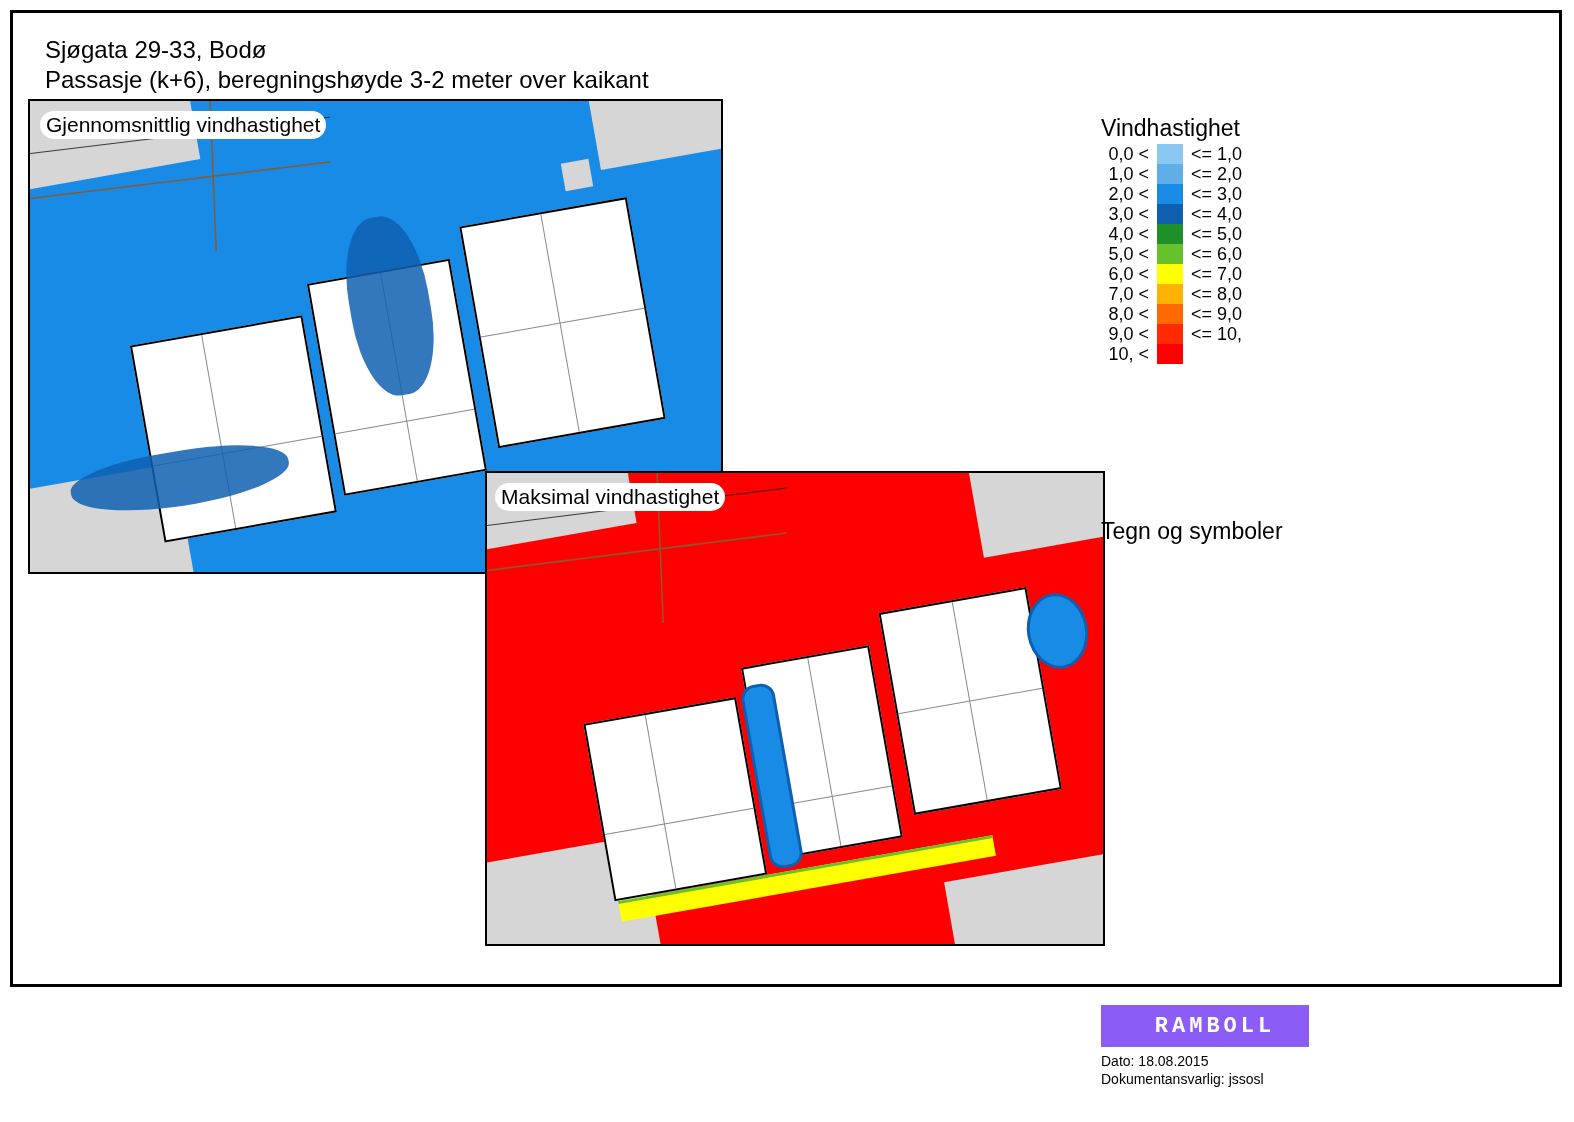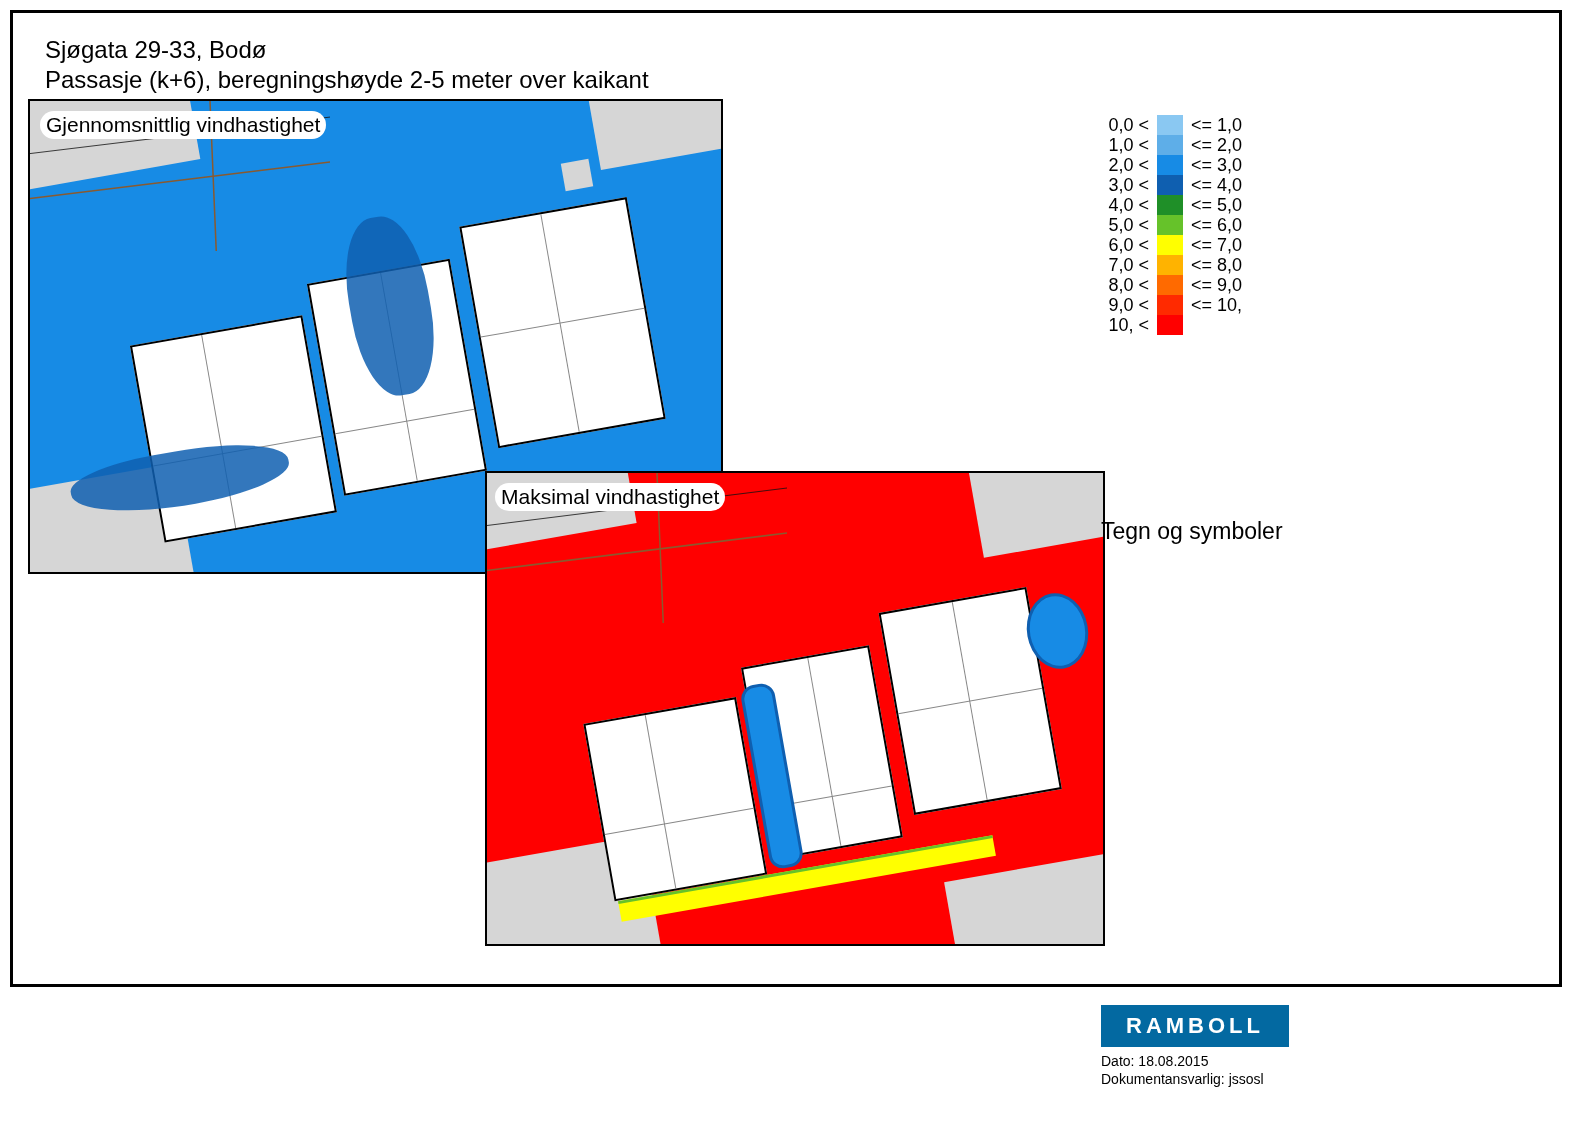--- a/index.html
+++ b/index.html
@@ -118,29 +118,30 @@
   .sym-rect-grey { background: #d6d6d6; border: 1px solid #555; width: 40px; height: 18px; }
   .sym-rect-white { background: #fff; border: 2px solid #000; width: 40px; height: 18px; }
 
   
   .logo-box {
     position: absolute;
     top: 992px;
     left: 1088px;
     width: 188px;
     height: 42px;
-    background: #0369a1;
+    background: #8b5cf6;
     color: #fff;
     font-weight: bold;
-    font-family: Liberation Sans, sans-serif;
+    font-family: Liberation Mono, monospace;
     letter-spacing: 4px;
     font-size: 22px;
     display: flex;
     align-items: center;
     justify-content: center;
+    padding-left: 20px;
   }
   .meta-line {
     position: absolute;
     left: 1088px;
     font-size: 14px;
     color: #000;
   }
   .meta-date { top: 1040px; }
   .meta-owner { top: 1058px; }
 
@@ -154,21 +155,21 @@
   .thin-black { position:absolute; inset:0; pointer-events:none; }
   .thin-black line { stroke:#111; stroke-width:0.8; }
 </style>
 </head>
 <body>
 
 <div class="frame">
 
   <div class="title-block">
     <div>Sjøgata 29-33, Bodø</div>
-    <div>Passasje (k+6), beregningshøyde 2-5 meter over kaikant</div>
+    <div>Passasje (k+6), beregningshøyde 3-2 meter over kaikant</div>
   </div>
 
   <div class="map-panel map1">
     <div class="map-fill"></div>
 
     <div class="corner-grey" style="top:-60px; left:-80px; width:240px; height:140px; transform:rotate(-10deg);"></div>
     <div class="corner-grey" style="top:-45px; right:-40px; width:170px; height:100px; transform:rotate(-10deg);"></div>
     <div class="corner-grey" style="bottom:-70px; left:-70px; width:230px; height:160px; transform:rotate(-10deg);"></div>
     <div class="corner-grey" style="bottom:-40px; right:-50px; width:200px; height:120px; transform:rotate(-10deg);"></div>
     <div class="corner-grey" style="top:60px; right:130px; width:28px; height:28px; transform:rotate(-10deg);"></div>
@@ -242,20 +243,21 @@
     </svg>
     <svg class="thin-black">
       <line x1="-20" y1="55" x2="660" y2="-30"></line>
       <line x1="-20" y1="420" x2="660" y2="335"></line>
     </svg>
 
     <div class="label-box" style="top:10px; left:8px;">Maksimal vindhastighet</div>
   </div>
 
   <div class="legend-block">
+    <div class="legend-title">Vindhastighet</div>
     <div id="legend-rows">
         <div class="legend-row">
           <div class="legend-low">0,0 &lt;</div>
           <div class="legend-swatch" style="background: rgb(138, 200, 242);"></div>
           <div class="legend-high">&lt;= 1,0</div>
         </div>
         <div class="legend-row">
           <div class="legend-low">1,0 &lt;</div>
           <div class="legend-swatch" style="background: rgb(94, 174, 232);"></div>
           <div class="legend-high">&lt;= 2,0</div>

